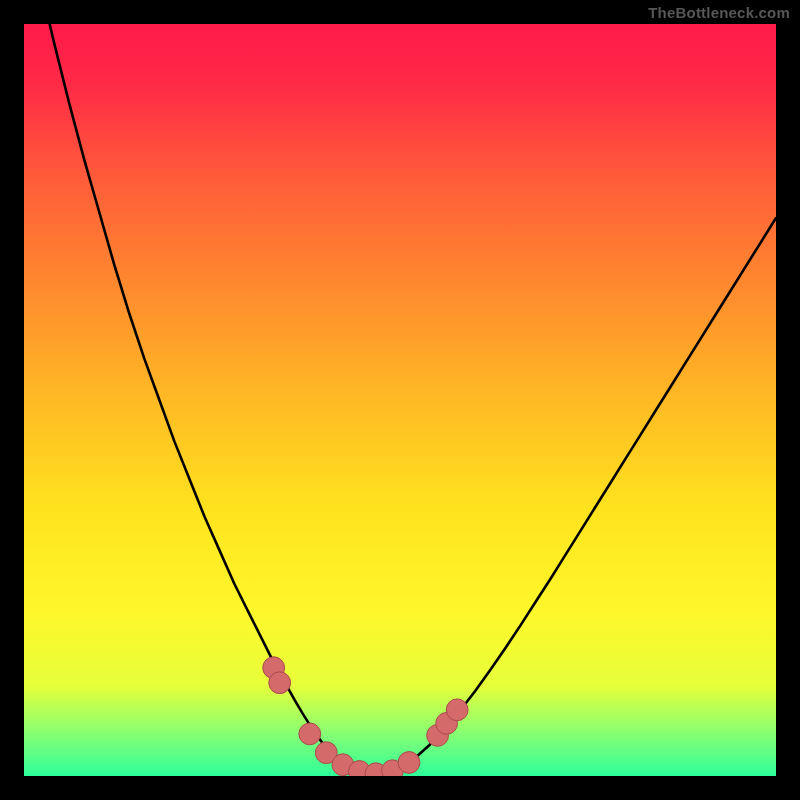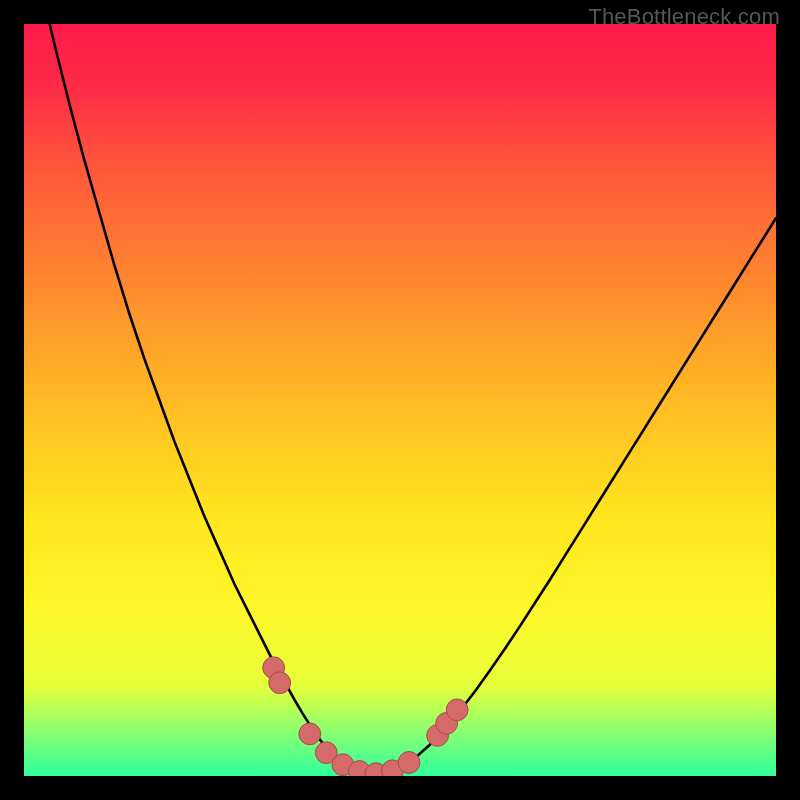--- a/index.html
+++ b/index.html
@@ -22,24 +22,24 @@
     position: absolute;
     left: 24px;
     top: 24px;
     width: 752px;
     height: 752px;
     overflow: hidden;
   }
   .watermark {
     position: absolute;
     top: 4px;
-    right: 20px;
+    right: 10px;
     font-family: Arial, Helvetica, sans-serif;
-    font-size: 22px;
-    font-weight: 400;
+    font-size: 15px;
+    font-weight: 700;
     color: #565656;
     letter-spacing: 0.2px;
   }
   svg {
     position: absolute;
     left: 0;
     top: 0;
   }
 </style>
 </head>

